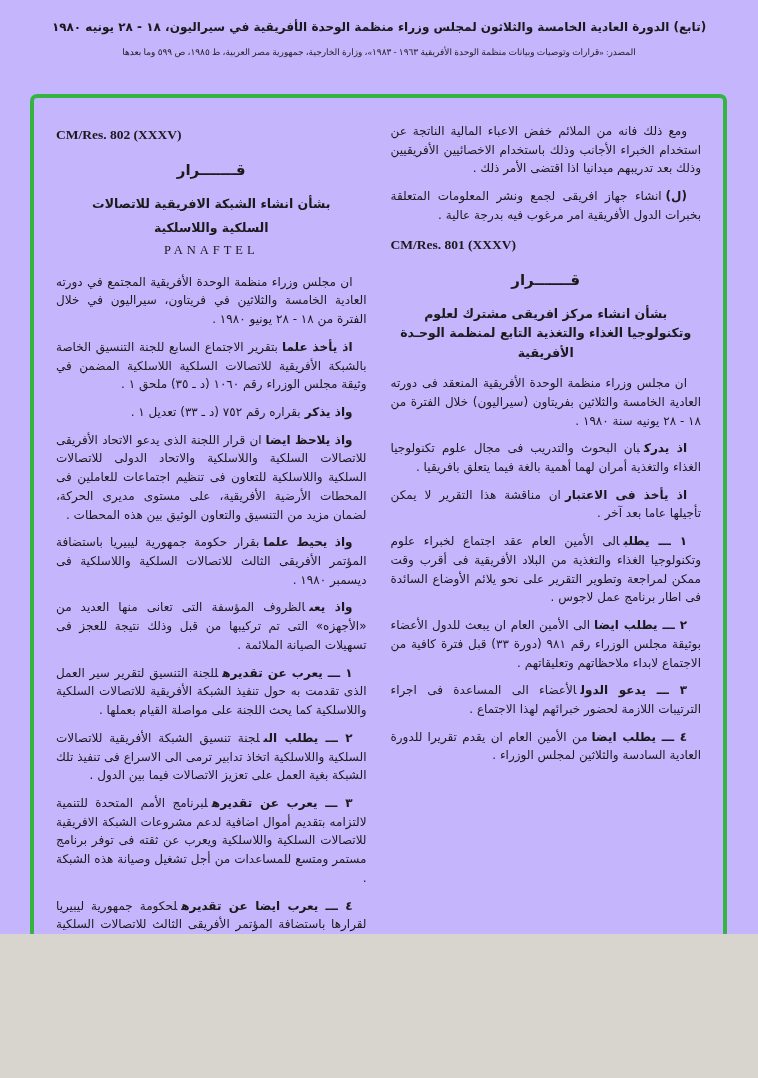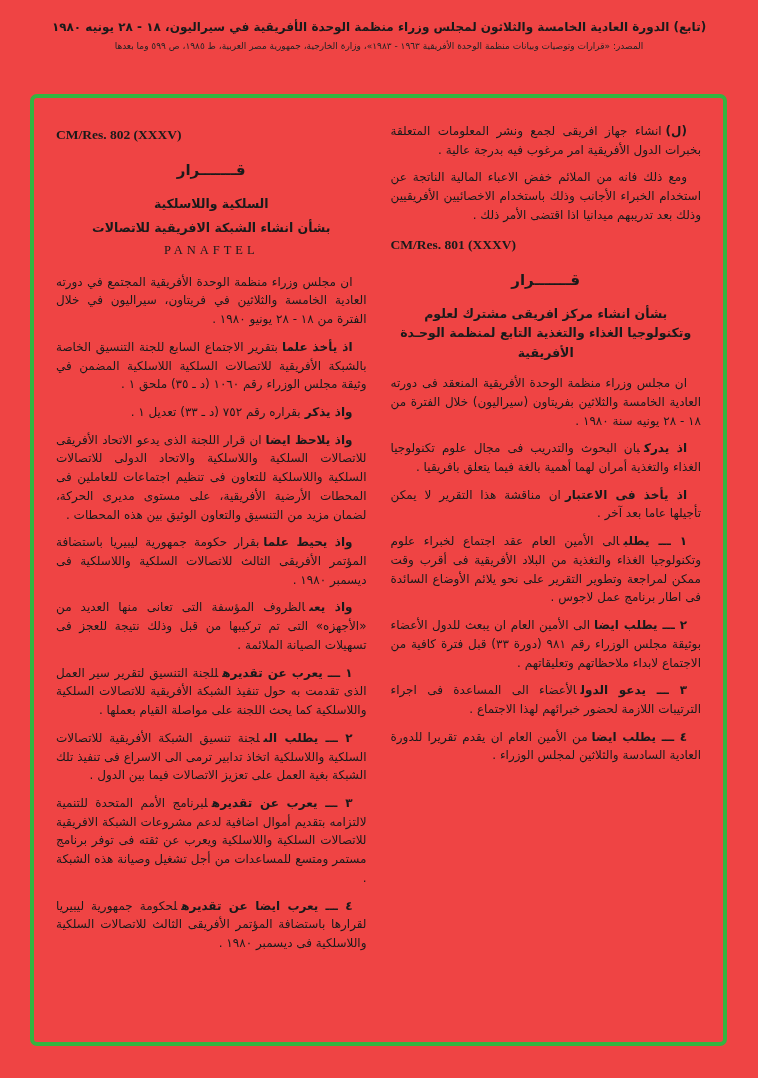--- a/index.html
+++ b/index.html
@@ -1,28 +1,28 @@
 <!DOCTYPE html>
 <html lang="ar"><head>
 <meta charset="utf-8">
 <style>
   * { box-sizing: border-box; }
   html, body { margin: 0; padding: 0; background: #d8d5ce; }
   .page {
     position: relative;
-    width: 758px; height: 1078px;
+    width: 758px; height: 934px;
     margin: 0 auto;
-    background: #ef4444;
+    background: #c4b5fd;
     color: #1a1a1a;
     font-family: "DejaVu Sans", sans-serif;
     overflow: hidden;
   }
   .header { position: absolute; top: 20px; left: 26px; right: 26px; direction: rtl; text-align: center; }
   .header-line1 { font-size: 12px; font-weight: 700; letter-spacing: 0.2px; }
-  .header-line2 { font-size: 9px; margin-top: 7px; color: #222; }
+  .header-line2 { font-size: 9px; margin-top: 13px; color: #222; font-family: Liberation Serif, serif; }
   .content-box {
     position: absolute; top: 94px; left: 30px;
     width: 697px; height: 952px;
     border: 4px solid #34b440;
     border-radius: 7px;
     padding: 24px 22px 16px;
     overflow: hidden;
   }
   .columns { display: flex; direction: rtl; gap: 24px; }
   .col { width: 50%; direction: rtl; text-align: justify; font-size: 12px; line-height: 1.56; }
@@ -54,41 +54,41 @@
 
   <div class="header">
     <div class="header-line1">(تابع) الدورة العادية الخامسة والثلاثون لمجلس وزراء منظمة الوحدة الأفريقية في سيراليون، ١٨ - ٢٨ يونيه ١٩٨٠</div>
     <div class="header-line2">المصدر: «قرارات وتوصيات وبيانات منظمة الوحدة الأفريقية ١٩٦٣ - ١٩٨٣»، وزارة الخارجية، جمهورية مصر العربية، ط ١٩٨٥، ص ٥٩٩ وما بعدها</div>
   </div>
 
   <div class="content-box">
     <div class="columns">
 
       <div class="col">
+        <p class="para"><b class="lead"></b><span>ومع ذلك فانه من الملائم خفض الاعباء المالية الناتجة عن استخدام الخبراء الأجانب وذلك باستخدام الاخصائيين الأفريقيين وذلك بعد تدريبهم ميدانيا اذا اقتضى الأمر ذلك .</span></p>
         <p class="para"><b class="lead">(ل)</b><span>انشاء جهاز افريقى لجمع ونشر المعلومات المتعلقة بخبرات الدول الأفريقية امر مرغوب فيه بدرجة عالية .</span></p>
-        <p class="para"><b class="lead"></b><span>ومع ذلك فانه من الملائم خفض الاعباء المالية الناتجة عن استخدام الخبراء الأجانب وذلك باستخدام الاخصائيين الأفريقيين وذلك بعد تدريبهم ميدانيا اذا اقتضى الأمر ذلك .</span></p>
 
         <div class="docref docref-mid">CM/Res. 801 (XXXV)</div>
         <div class="res-heading">قـــــــرار</div>
         <div class="res-subject res-subject-block">بشأن انشاء مركز افريقى مشترك لعلوم وتكنولوجيا الغذاء والتغذية التابع لمنظمة الوحـدة الأفريقية</div>
 
         <p class="para"><b class="lead"></b><span>ان مجلس وزراء منظمة الوحدة الأفريقية المنعقد فى دورته العادية الخامسة والثلاثين بفريتاون (سيراليون) خلال الفترة من ١٨ - ٢٨ يونيه سنة ١٩٨٠ .</span></p>
         <p class="para"><b class="lead">اذ يدرك</b><span>بان البحوث والتدريب فى مجال علوم تكنولوجيا الغذاء والتغذية أمران لهما أهمية بالغة فيما يتعلق بافريقيا .</span></p>
         <p class="para"><b class="lead">اذ يأخذ فى الاعتبار</b><span>ان مناقشة هذا التقرير لا يمكن تأجيلها عاما بعد آخر .</span></p>
         <p class="para"><b class="lead">١ ـــ يطلب</b><span>الى الأمين العام عقد اجتماع لخبراء علوم وتكنولوجيا الغذاء والتغذية من البلاد الأفريقية فى أقرب وقت ممكن لمراجعة وتطوير التقرير على نحو يلائم الأوضاع السائدة فى اطار برنامج عمل لاجوس .</span></p>
         <p class="para"><b class="lead">٢ ـــ يطلب ايضا</b><span>الى الأمين العام ان يبعث للدول الأعضاء بوثيقة مجلس الوزراء رقم ٩٨١ (دورة ٣٣) قبل فترة كافية من الاجتماع لابداء ملاحظاتهم وتعليقاتهم .</span></p>
         <p class="para"><b class="lead">٣ ـــ يدعو الدول</b><span>الأعضاء الى المساعدة فى اجراء الترتيبات اللازمة لحضور خبرائهم لهذا الاجتماع .</span></p>
         <p class="para"><b class="lead">٤ ـــ يطلب ايضا</b><span>من الأمين العام ان يقدم تقريرا للدورة العادية السادسة والثلاثين لمجلس الوزراء .</span></p>
       </div>
 
       <div class="col">
         <div class="docref">CM/Res. 802 (XXXV)</div>
         <div class="res-heading">قـــــــرار</div>
+        <div class="res-subject">بشأن انشاء الشبكة الافريقية للاتصالات</div>
         <div class="res-subject">السلكية واللاسلكية</div>
-        <div class="res-subject">بشأن انشاء الشبكة الافريقية للاتصالات</div>
         <div class="panaftel">PANAFTEL</div>
 
         <p class="para"><b class="lead"></b><span>ان مجلس وزراء منظمة الوحدة الأفريقية المجتمع في دورته العادية الخامسة والثلاثين في فريتاون، سيراليون في خلال الفترة من ١٨ - ٢٨ يونيو ١٩٨٠ .</span></p>
         <p class="para"><b class="lead">اذ يأخذ علما</b><span>بتقرير الاجتماع السابع للجنة التنسيق الخاصة بالشبكة الأفريقية للاتصالات السلكية اللاسلكية المضمن في وثيقة مجلس الوزراء رقم ١٠٦٠ (د ـ ٣٥) ملحق ١ .</span></p>
         <p class="para"><b class="lead">واذ يذكر</b><span>بقراره رقم ٧٥٢ (د ـ ٣٣) تعديل ١ .</span></p>
         <p class="para"><b class="lead">واذ يلاحظ ايضا</b><span>ان قرار اللجنة الذى يدعو الاتحاد الأفريقى للاتصالات السلكية واللاسلكية والاتحاد الدولى للاتصالات السلكية واللاسلكية للتعاون فى تنظيم اجتماعات للعاملين فى المحطات الأرضية الأفريقية، على مستوى مديرى الحركة، لضمان مزيد من التنسيق والتعاون الوثيق بين هذه المحطات .</span></p>
         <p class="para"><b class="lead">واذ يحيط علما</b><span>بقرار حكومة جمهورية ليبيريا باستضافة المؤتمر الأفريقى الثالث للاتصالات السلكية واللاسلكية فى ديسمبر ١٩٨٠ .</span></p>
         <p class="para"><b class="lead">واذ يعى</b><span>الظروف المؤسفة التى تعانى منها العديد من «الأجهزه» التى تم تركيبها من قبل وذلك نتيجة للعجز فى تسهيلات الصيانة الملائمة .</span></p>
         <p class="para"><b class="lead">١ ـــ يعرب عن تقديره</b><span>للجنة التنسيق لتقرير سير العمل الذى تقدمت به حول تنفيذ الشبكة الأفريقية للاتصالات السلكية واللاسلكية كما يحث اللجنة على مواصلة القيام بعملها .</span></p>
         <p class="para"><b class="lead">٢ ـــ يطلب الى</b><span>لجنة تنسيق الشبكة الأفريقية للاتصالات السلكية واللاسلكية اتخاذ تدابير ترمى الى الاسراع فى تنفيذ تلك الشبكة بغية العمل على تعزيز الاتصالات فيما بين الدول .</span></p>

